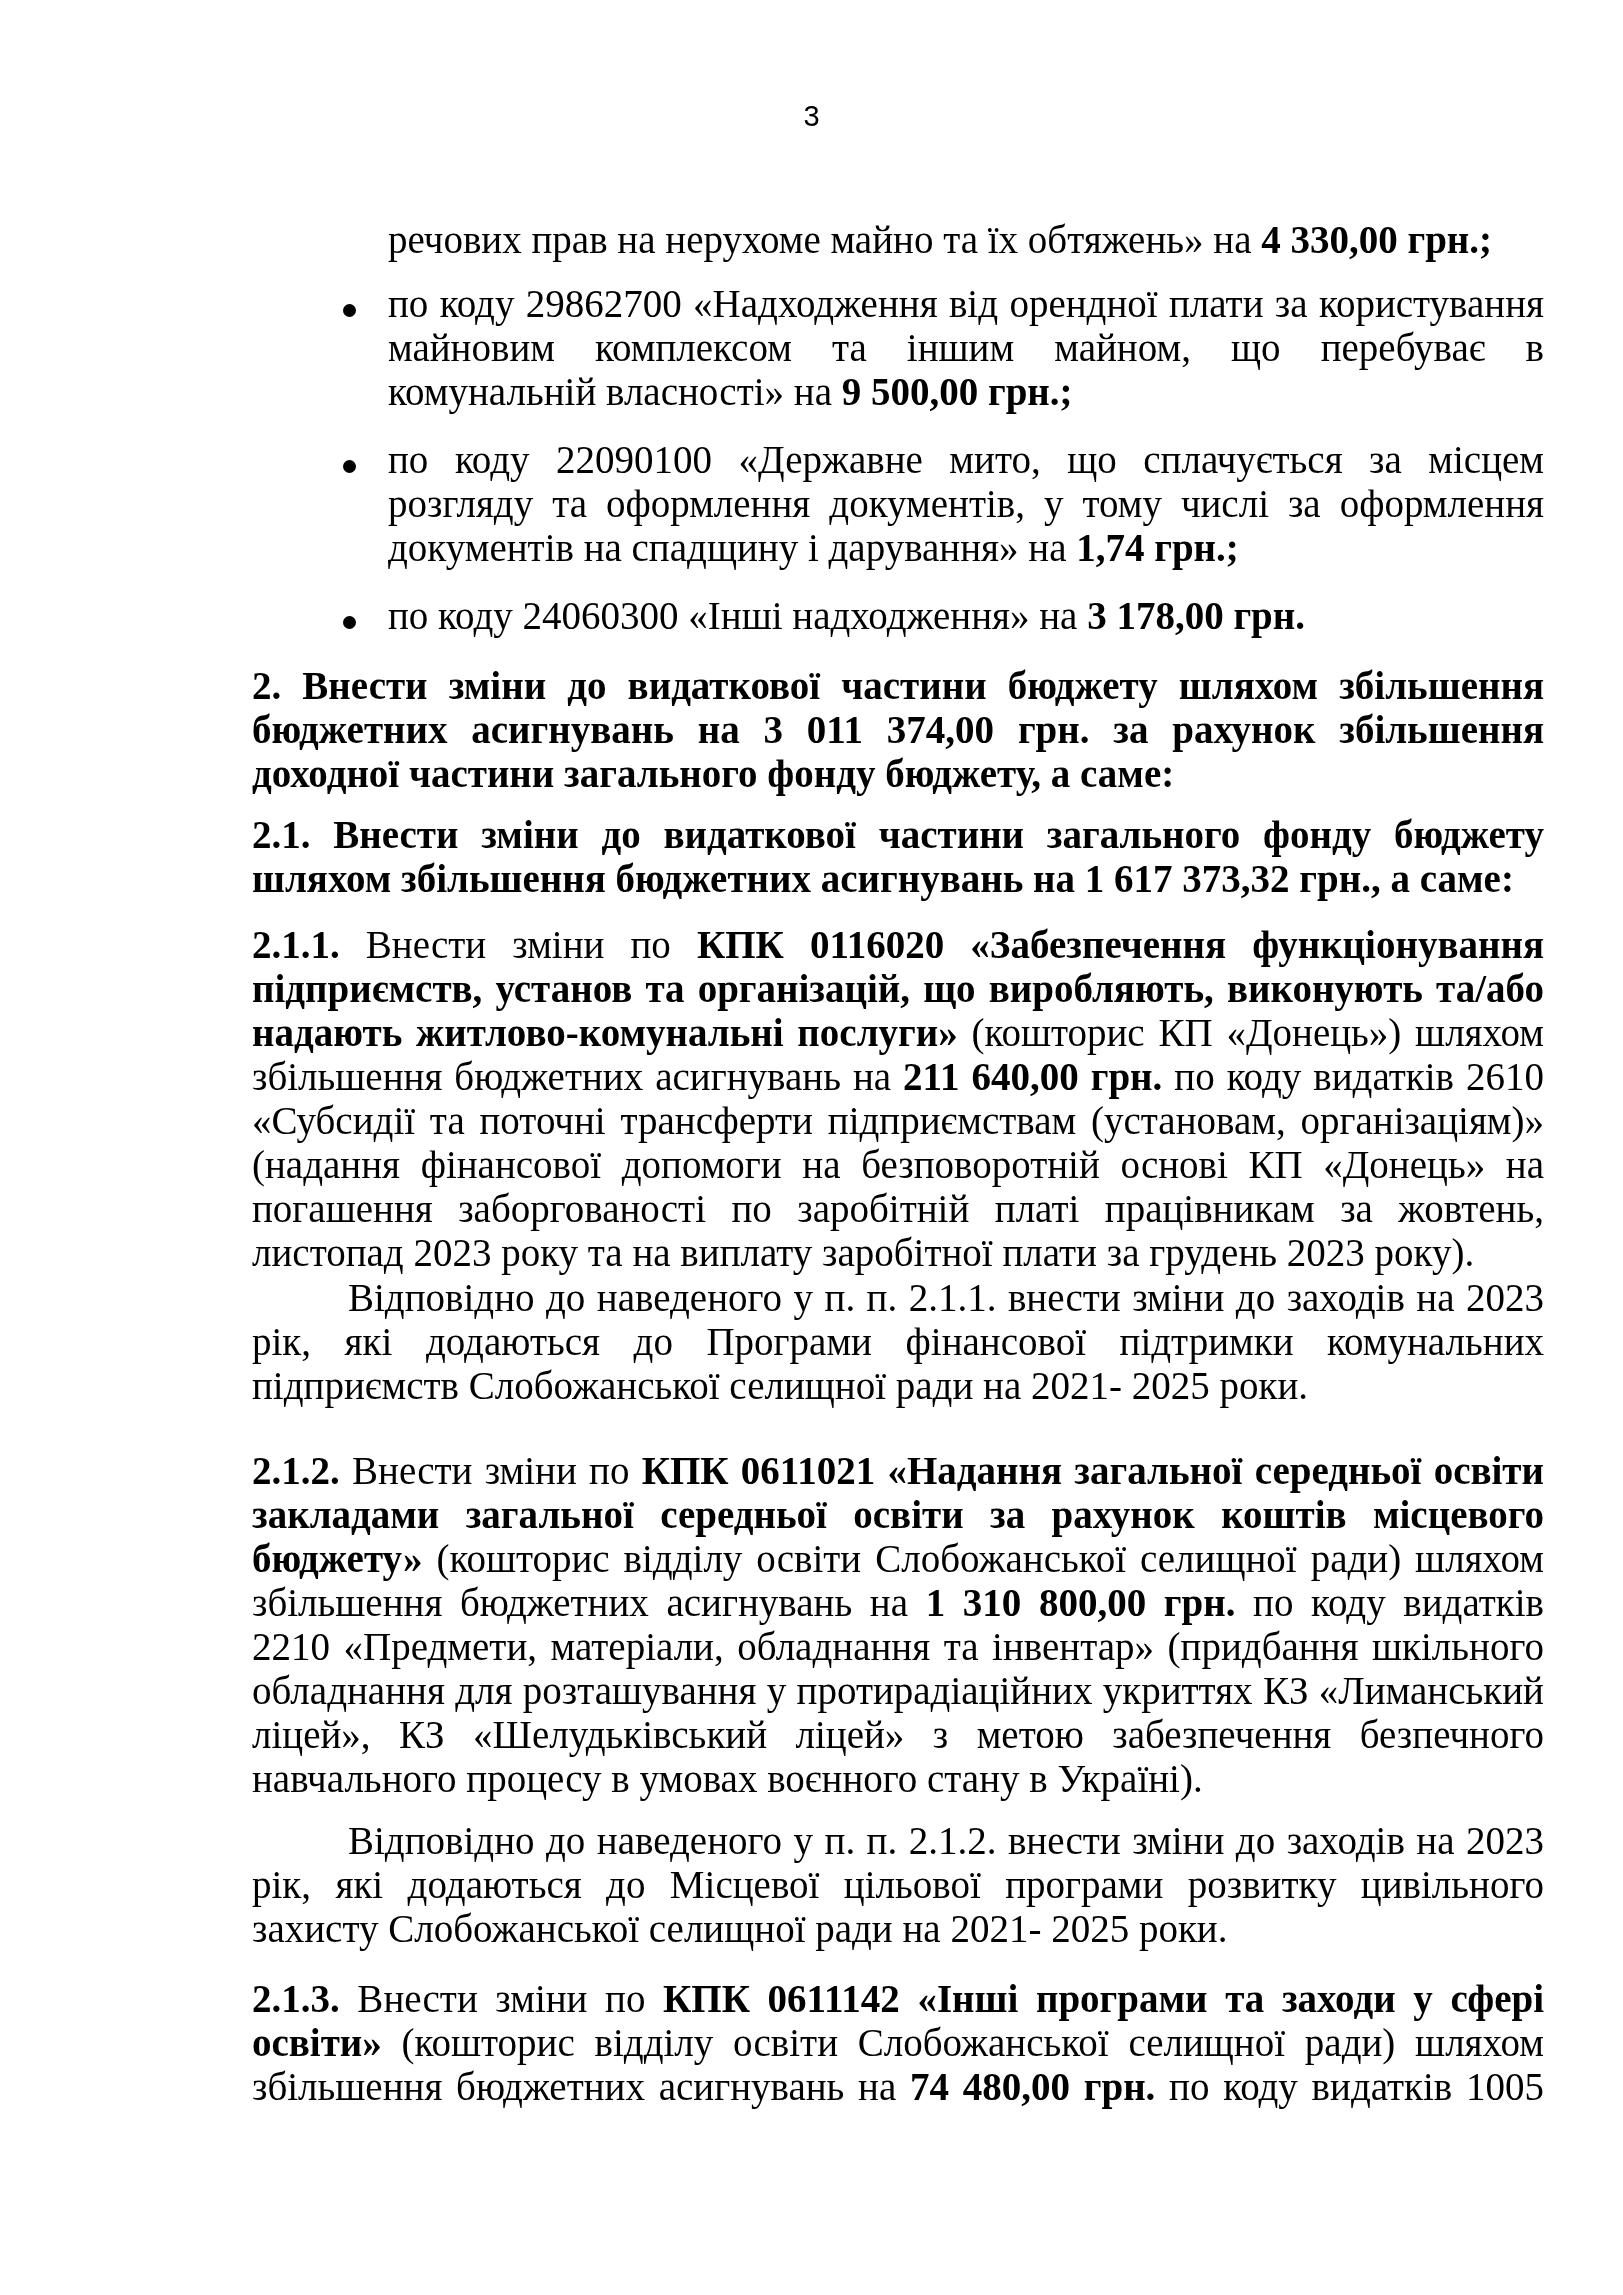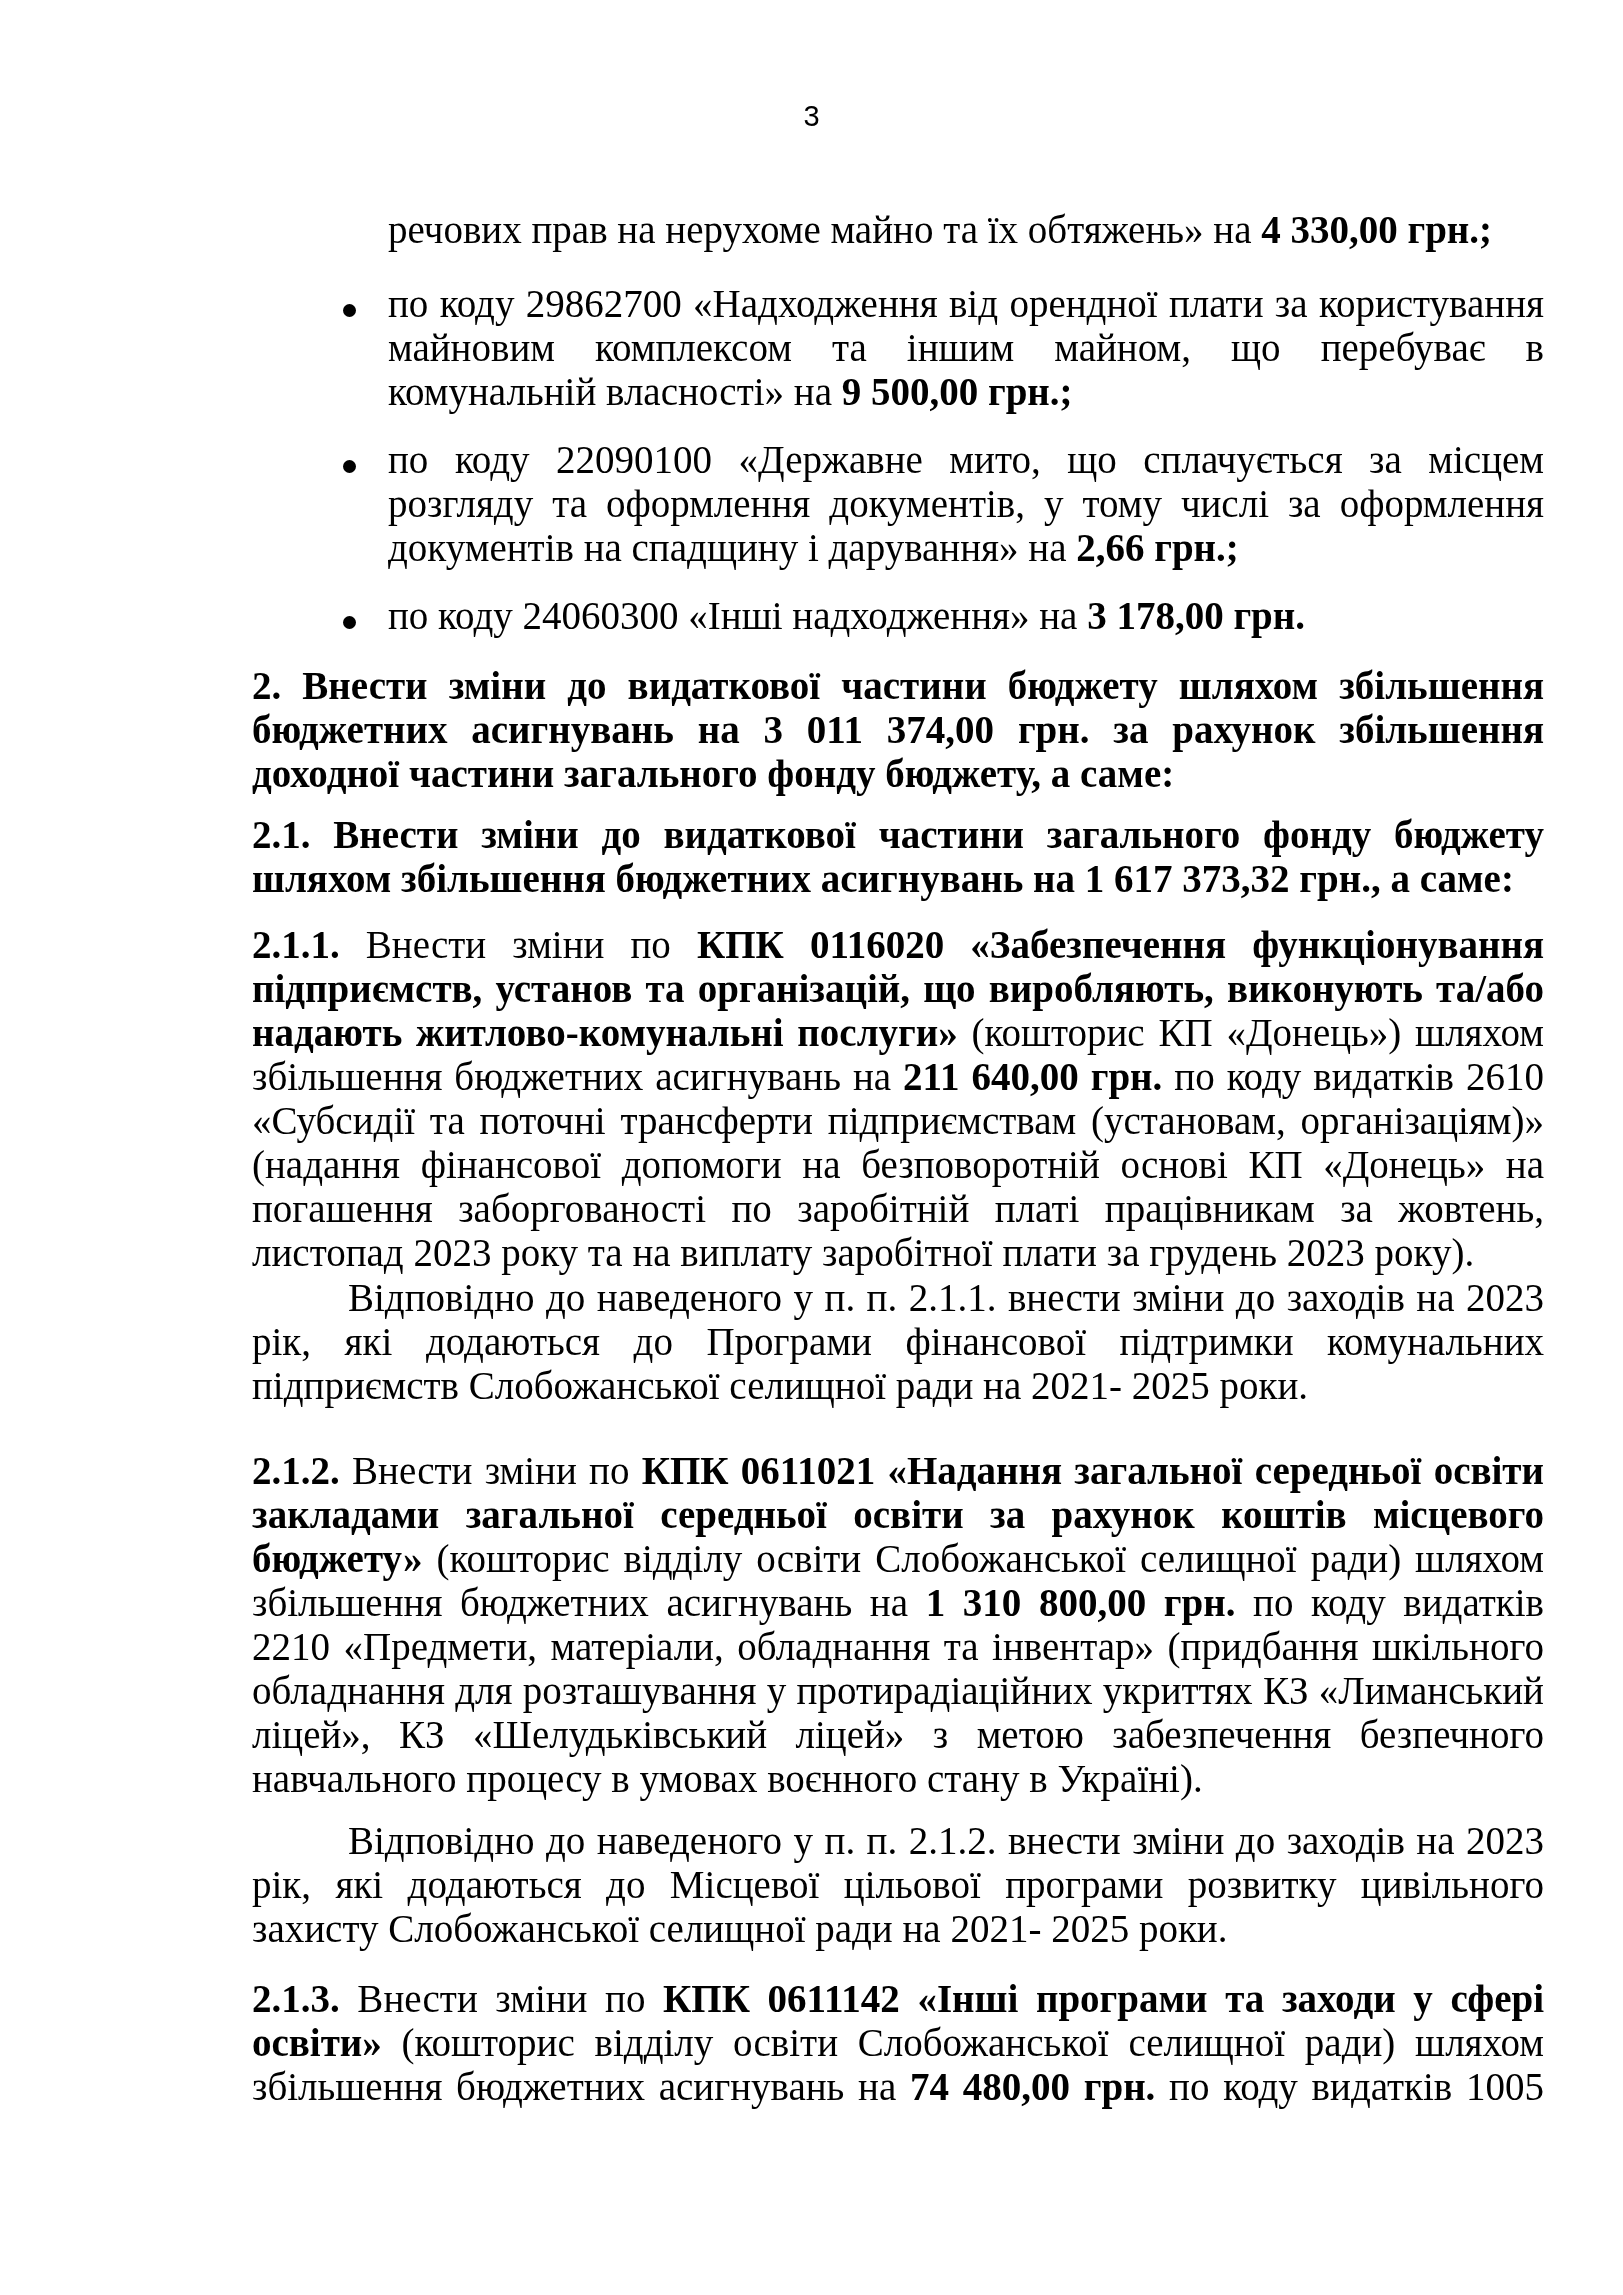--- a/index.html
+++ b/index.html
@@ -14,27 +14,27 @@
   .bullet::before { content: ""; position: absolute; left: 2.6px; top: 21.6px; width: 13px; height: 13px;
                     border-radius: 50%; background: #000; }
   .indent { text-indent: 96px; }
   b { font-weight: bold; }
 </style>
 </head>
 <body>
 
 <div class="page-num">3</div>
 
-<p class="para bul-text" style="top:208px;"><span>речових прав на нерухоме майно та їх обтяжень» на </span><b>4 330,00 грн.;</b></p>
+<p class="para bul-text" style="top:218px;"><span>речових прав на нерухоме майно та їх обтяжень» на </span><b>4 330,00 грн.;</b></p>
 
 <span class="bullet" style="top:282px;"></span>
 <p class="para bul-text" style="top:282px;"><span>по коду 29862700 «Надходження від орендної плати за користування майновим комплексом та іншим майном, що перебуває в комунальній власності» на </span><b>9 500,00 грн.;</b></p>
 
 <span class="bullet" style="top:438px;"></span>
-<p class="para bul-text" style="top:438px;"><span>по коду 22090100 «Державне мито, що сплачується за місцем розгляду та оформлення документів, у тому числі за оформлення документів на спадщину і дарування» на </span><b>2,66 грн.;</b></p>
+<p class="para bul-text" style="top:438px;"><span>по коду 22090100 «Державне мито, що сплачується за місцем розгляду та оформлення документів, у тому числі за оформлення документів на спадщину і дарування» на </span><b>1,74 грн.;</b></p>
 
 <span class="bullet" style="top:594px;"></span>
 <p class="para bul-text" style="top:594px;"><span>по коду 24060300 «Інші надходження» на </span><b>3 178,00 грн.</b></p>
 
 <p class="para full" style="top:664px;"><b>2. Внести зміни до видаткової частини бюджету шляхом збільшення бюджетних асигнувань на 3 011 374,00 грн. за рахунок збільшення доходної частини загального фонду бюджету, а саме:</b></p>
 
 <p class="para full" style="top:813px;"><b>2.1. Внести  зміни до видаткової частини загального фонду бюджету шляхом збільшення бюджетних асигнувань на 1 617 373,32 грн., а саме:</b></p>
 
 <p class="para full" style="top:923px;"><b>2.1.1.</b><span> Внести  зміни по </span><b>КПК 0116020 «Забезпечення функціонування підприємств, установ та організацій, що виробляють, виконують та/або надають житлово-комунальні послуги»</b><span> (кошторис КП «Донець») шляхом збільшення бюджетних асигнувань на </span><b>211 640,00 грн.</b><span> по коду видатків 2610 «Субсидії та поточні трансферти підприємствам (установам, організаціям)» (надання фінансової допомоги на безповоротній основі КП «Донець» на погашення заборгованості по заробітній платі працівникам за жовтень, листопад 2023 року та на виплату заробітної плати за грудень 2023 року).</span></p>
 

